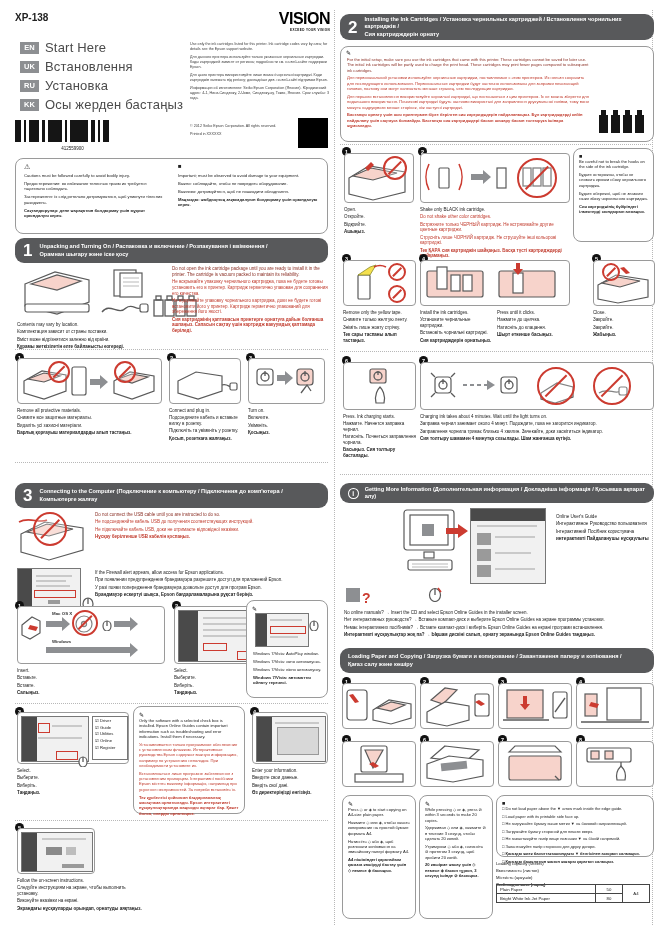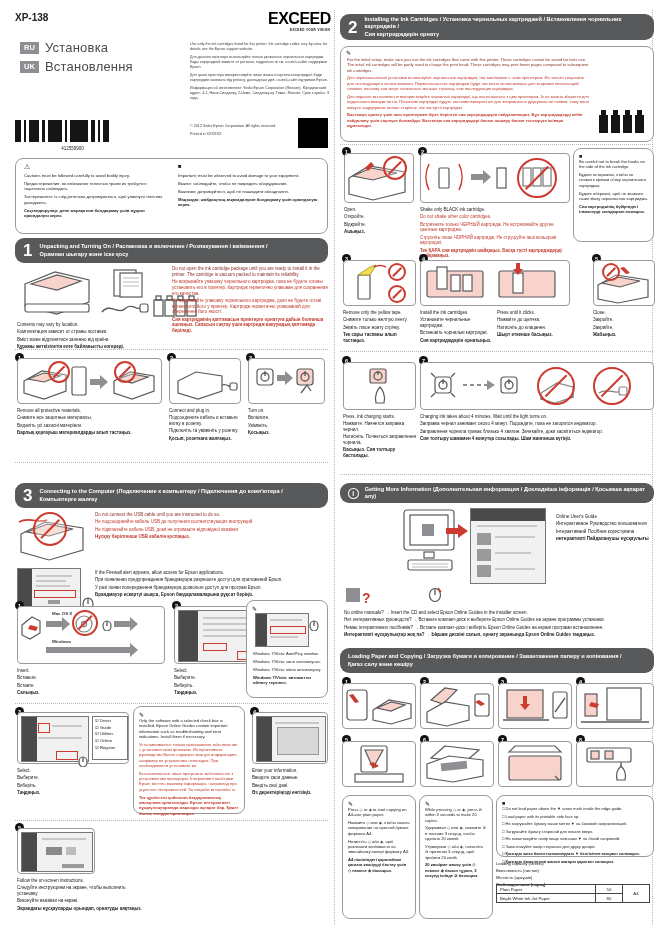--- a/index.html
+++ b/index.html
@@ -64,32 +64,40 @@
   <div class="dots" style="left:15px;top:349px;width:313px;"></div>
   <div class="dots" style="left:15px;top:462px;width:313px;"></div>
   <div class="dots" style="left:15px;top:703px;width:313px;"></div>
   <div class="dots" style="left:15px;top:820px;width:313px;"></div>
   <div class="dots" style="left:340px;top:144px;width:313px;"></div>
   <div class="dots" style="left:340px;top:351px;width:313px;"></div>
   <div class="dots" style="left:340px;top:474px;width:313px;"></div>
 
   <div class="abs" style="left:15px;top:12px;font-size:10px;font-weight:bold;">XP-138</div>
   <div class="abs" style="left:268px;top:10px;width:62px;text-align:right;">
-    <div class="epson">EXCEED</div>
+    <div class="epson">VISION</div>
     <div class="epson-tag">EXCEED YOUR VISION</div>
   </div>
 
   <div class="abs" style="left:20px;top:38px;">
+    <div class="langrow">
+      <span class="badge">EN</span>
+      <span class="langlabel">Start Here</span>
+    </div>
+    <div class="langrow">
+      <span class="badge">UK</span>
+      <span class="langlabel">Встановлення</span>
+    </div>
     <div class="langrow">
       <span class="badge">RU</span>
       <span class="langlabel">Установка</span>
     </div>
     <div class="langrow">
-      <span class="badge">UK</span>
-      <span class="langlabel">Встановлення</span>
+      <span class="badge">KK</span>
+      <span class="langlabel">Осы жерден бастаңыз</span>
     </div>
   </div>
 
   <div class="abs fine" style="left:190px;top:42px;width:140px;">
       <div>Use only the ink cartridges listed for this printer. Ink cartridge codes vary by area; for details see the Epson support website.</div>
       <div>Для данного принтера используйте только указанные чернильные картриджи. Коды картриджей зависят от региона; подробности см. на веб-сайте поддержки Epson.</div>
       <div>Для цього принтера використовуйте лише вказані чорнильні картриджі. Коди картриджів залежать від регіону; докладніше див. на веб-сайті підтримки Epson.</div>
       <div>Информация об изготовителе: Seiko Epson Corporation (Япония). Юридический адрес: 4-1, Ниси-Синдзюку, 2-Чоме, Синдзюку-ку, Токио, Япония. Срок службы: 3 года.</div>
     </div>
 

